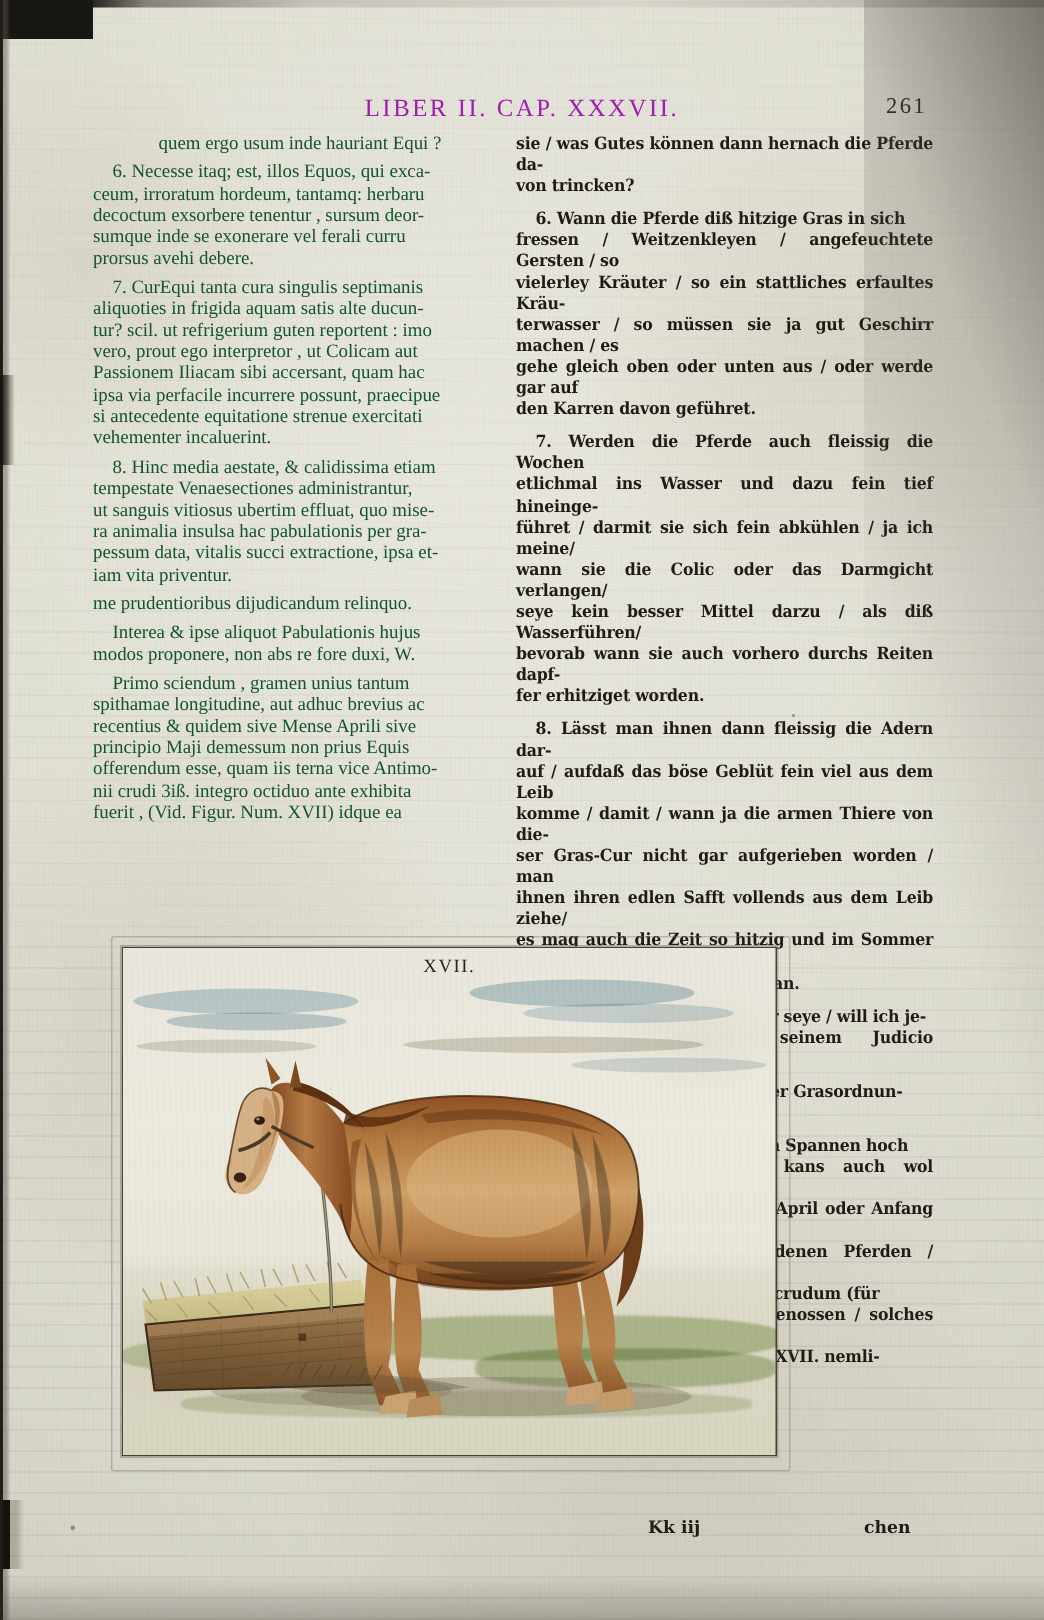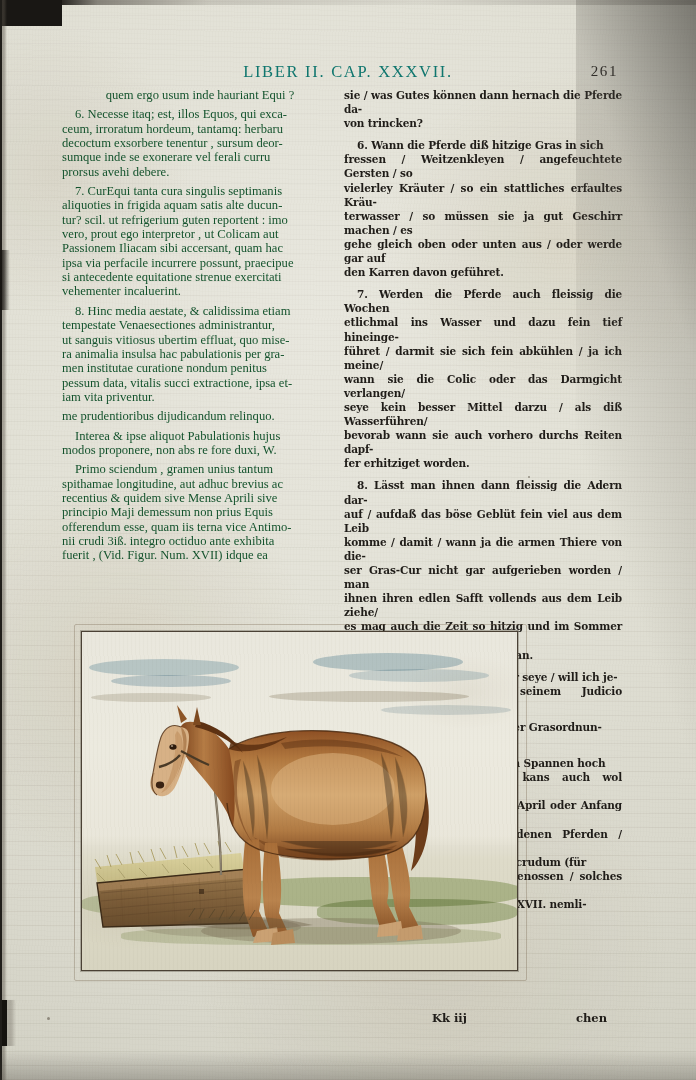--- a/index.html
+++ b/index.html
@@ -36,21 +36,21 @@
      background:linear-gradient(250deg, rgba(40,38,34,.55) 0%, rgba(90,86,78,.22) 26%, rgba(0,0,0,0) 55%);}
   .edge-bot{position:absolute;left:0;bottom:0;width:696px;height:30px;
      background:linear-gradient(0deg, rgba(60,56,50,.30), rgba(0,0,0,0));}
   .corner-nick{position:absolute;left:0;top:250px;width:10px;height:60px;
      background:linear-gradient(90deg,#171512,rgba(0,0,0,0));}
   .corner-nick2{position:absolute;left:2px;top:1000px;width:14px;height:46px;
      background:linear-gradient(90deg,#15130f 0 5px,rgba(100,94,84,.35) 5px 9px,rgba(0,0,0,0));}
 
   
   .runhead{position:absolute;left:0;top:62px;width:696px;text-align:center;}
-  .runhead .t{font-size:16.5px;letter-spacing:1.7px;color:#0f766e;
+  .runhead .t{font-size:16.5px;letter-spacing:1.7px;color:#a21caf;
       font-family:"Liberation Serif",serif;}
   .pageno{position:absolute;right:78px;top:63px;font-size:15px;letter-spacing:1.6px;color:#262320;}
 
   
   .col{position:absolute;color:#221f1b;}
   .col-l{left:62px;top:88px;width:276px;}
   .col-r{left:344px;top:88px;width:278px;}
 
   .lat{font-family:"Liberation Serif",serif;font-size:12.6px;line-height:14.35px;
        text-align:justify;color:#14532d;}
@@ -137,21 +137,20 @@
         <p>vero, prout ego interpretor , ut Colicam aut</p>
         <p>Passionem Iliacam sibi accersant, quam hac</p>
         <p>ipsa via perfacile incurrere possunt, praecipue</p>
         <p>si antecedente equitatione strenue exercitati</p>
         <p>vehementer incaluerint.</p>
         <div class="gap"></div>
         <p class="ind">8. Hinc media aestate, &amp; calidissima etiam</p>
         <p>tempestate Venaesectiones administrantur,</p>
         <p>ut sanguis vitiosus ubertim effluat, quo mise-</p>
         <p>ra animalia insulsa hac pabulationis per gra-</p>
-        <p>men institutae curatione nondum penitus</p>
         <p>pessum data, vitalis succi extractione, ipsa et-</p>
         <p>iam vita priventur.</p>
         <div class="gap"></div>
         <p>me prudentioribus dijudicandum relinquo.</p>
         <div class="gap"></div>
         <p class="ind">Interea &amp; ipse aliquot Pabulationis hujus</p>
         <p>modos proponere, non abs re fore duxi, W.</p>
         <div class="gap"></div>
         <p class="ind">Primo sciendum , gramen unius tantum</p>
         <p>spithamae longitudine, aut adhuc brevius ac</p>
@@ -212,20 +211,21 @@
     <div class="sky"></div>
 
     <div class="cloud" style="left:8px;top:28px;width:150px;height:17px;background:#9bb9c9;opacity:.55;"></div>
     <div class="cloud" style="left:30px;top:44px;width:120px;height:12px;background:#86a7bb;opacity:.45;"></div>
     <div class="cloud" style="left:232px;top:22px;width:150px;height:18px;background:#8fb0c2;opacity:.55;"></div>
     <div class="cloud" style="left:268px;top:38px;width:140px;height:13px;background:#9db9c8;opacity:.42;"></div>
     <div class="cloud" style="left:188px;top:60px;width:200px;height:11px;background:#a9a08c;opacity:.40;"></div>
     <div class="cloud" style="left:10px;top:62px;width:120px;height:9px;background:#a9a08c;opacity:.34;"></div>
     <div class="cloud" style="left:300px;top:74px;width:130px;height:10px;background:#9aafbb;opacity:.34;"></div>
 
+    <div class="lbl-plate">XVII.</div>
 
     <div class="ground"></div>
 
     <div class="grass" style="left:150px;top:246px;width:290px;height:30px;background:#96ac6d;opacity:.55;border-radius:40%;"></div>
     <div class="grass" style="left:236px;top:268px;width:200px;height:26px;background:#8ba364;opacity:.5;border-radius:40%;"></div>
     <div class="grass" style="left:0px;top:262px;width:150px;height:22px;background:#9aae74;opacity:.4;border-radius:40%;"></div>
     <div class="grass" style="left:40px;top:296px;width:380px;height:18px;background:#8fa469;opacity:.3;border-radius:40%;"></div>
 
     <svg class="horse" viewBox="0 0 437 340">
       <defs>

